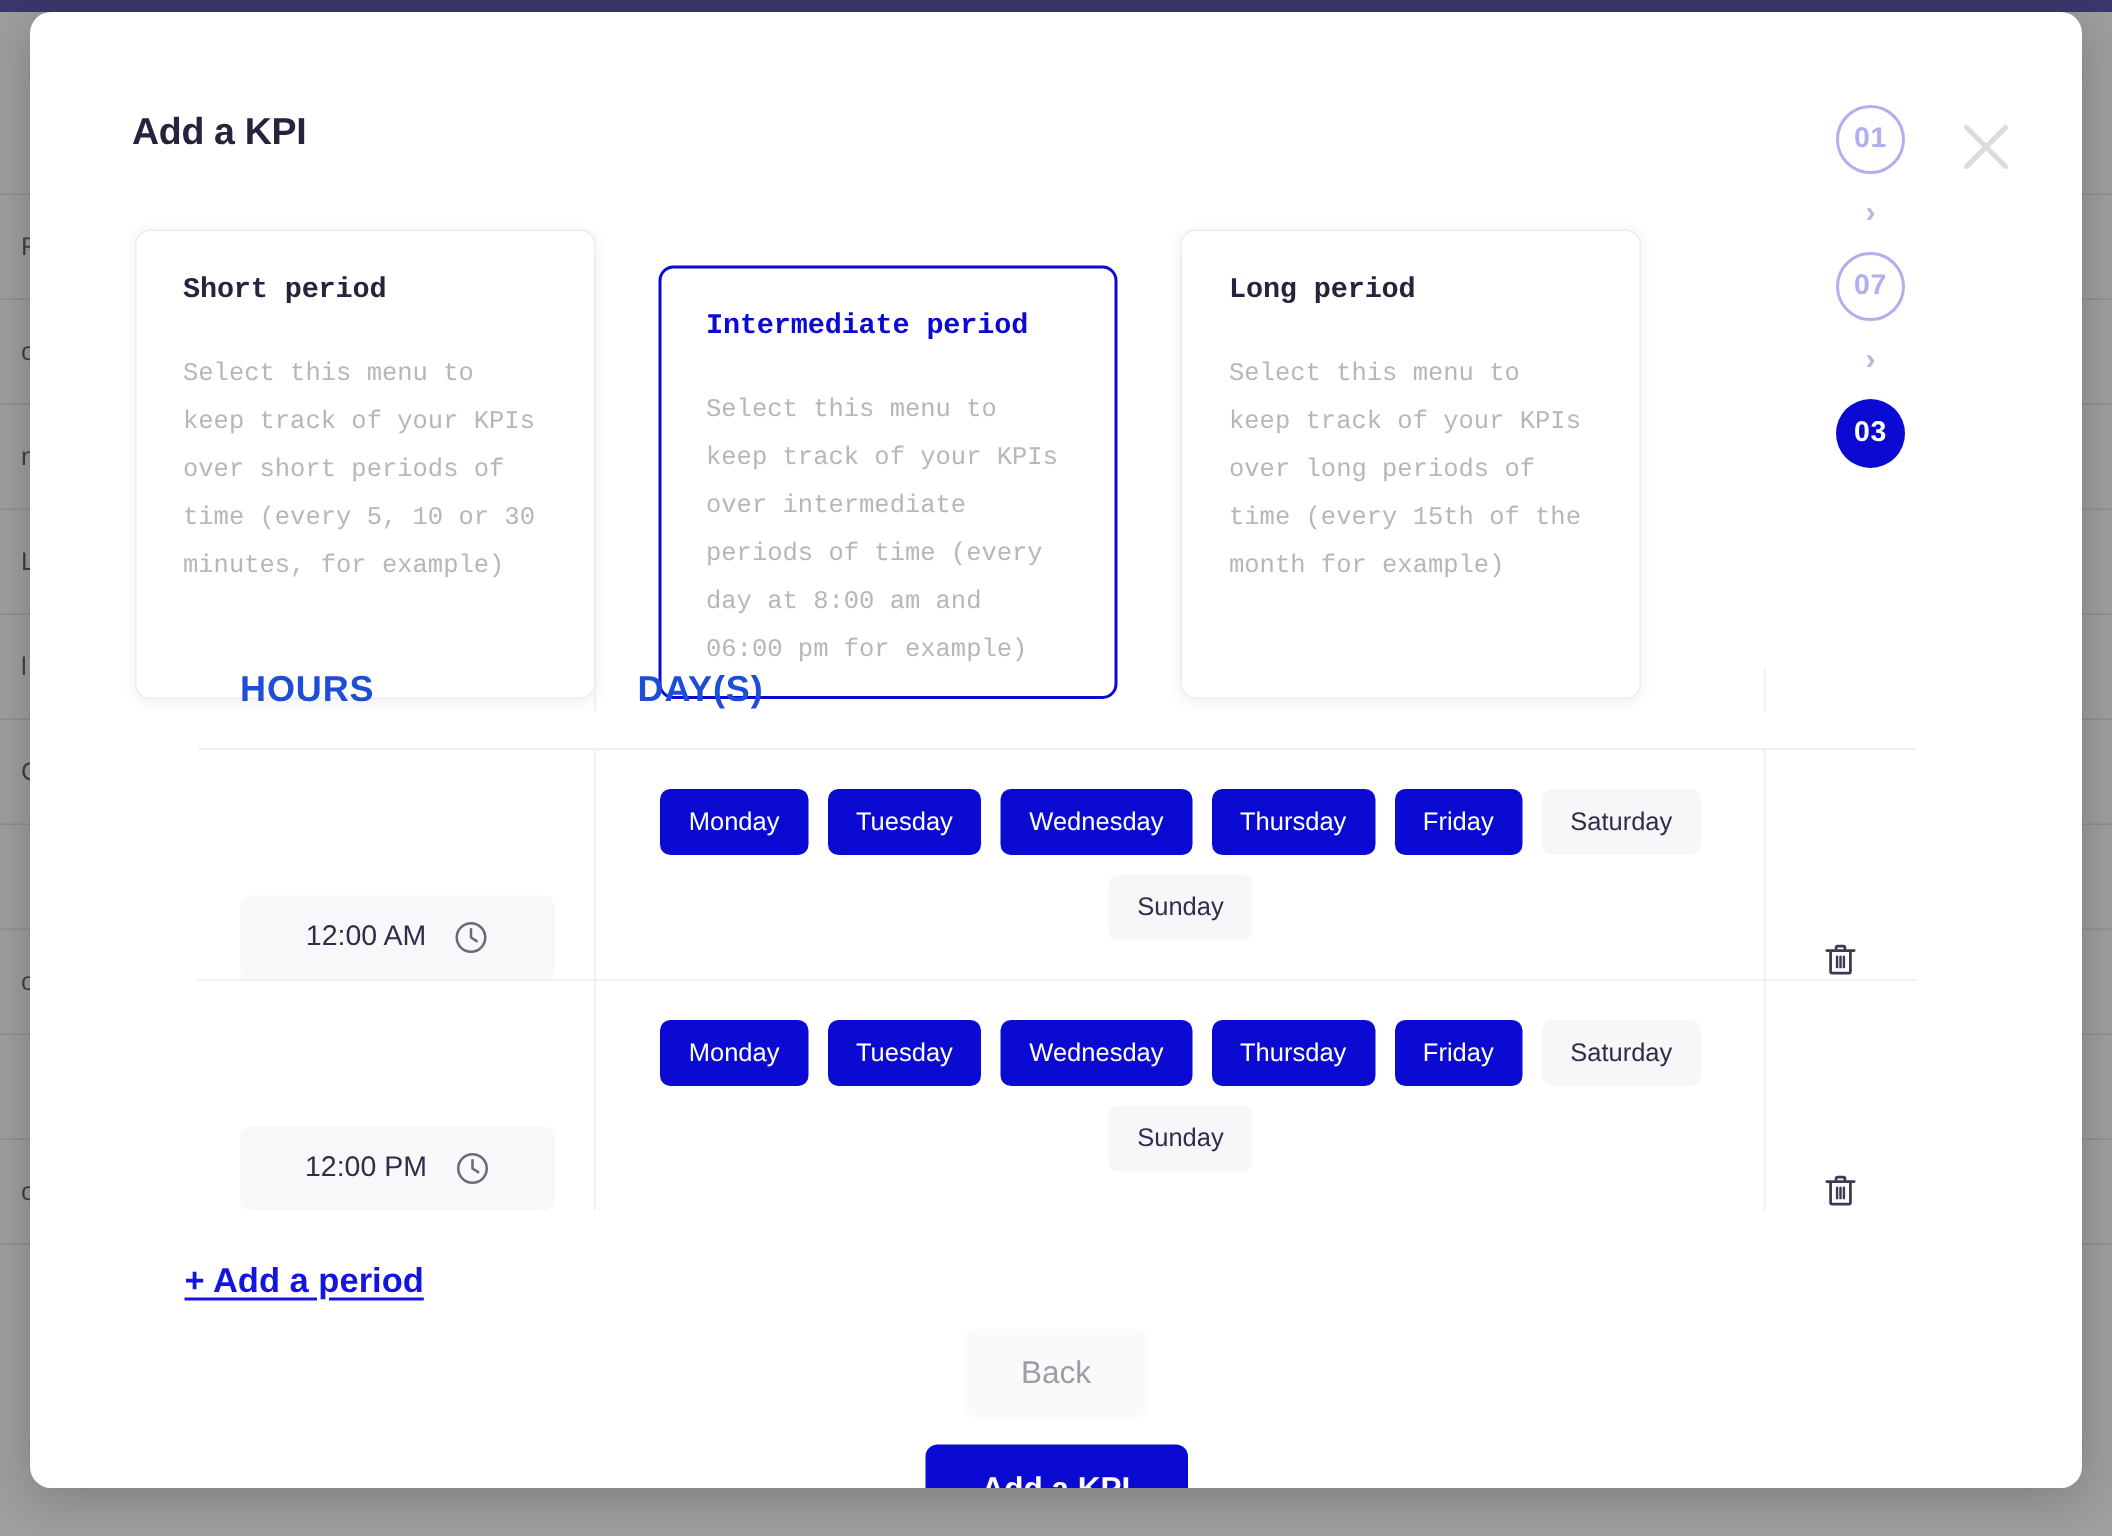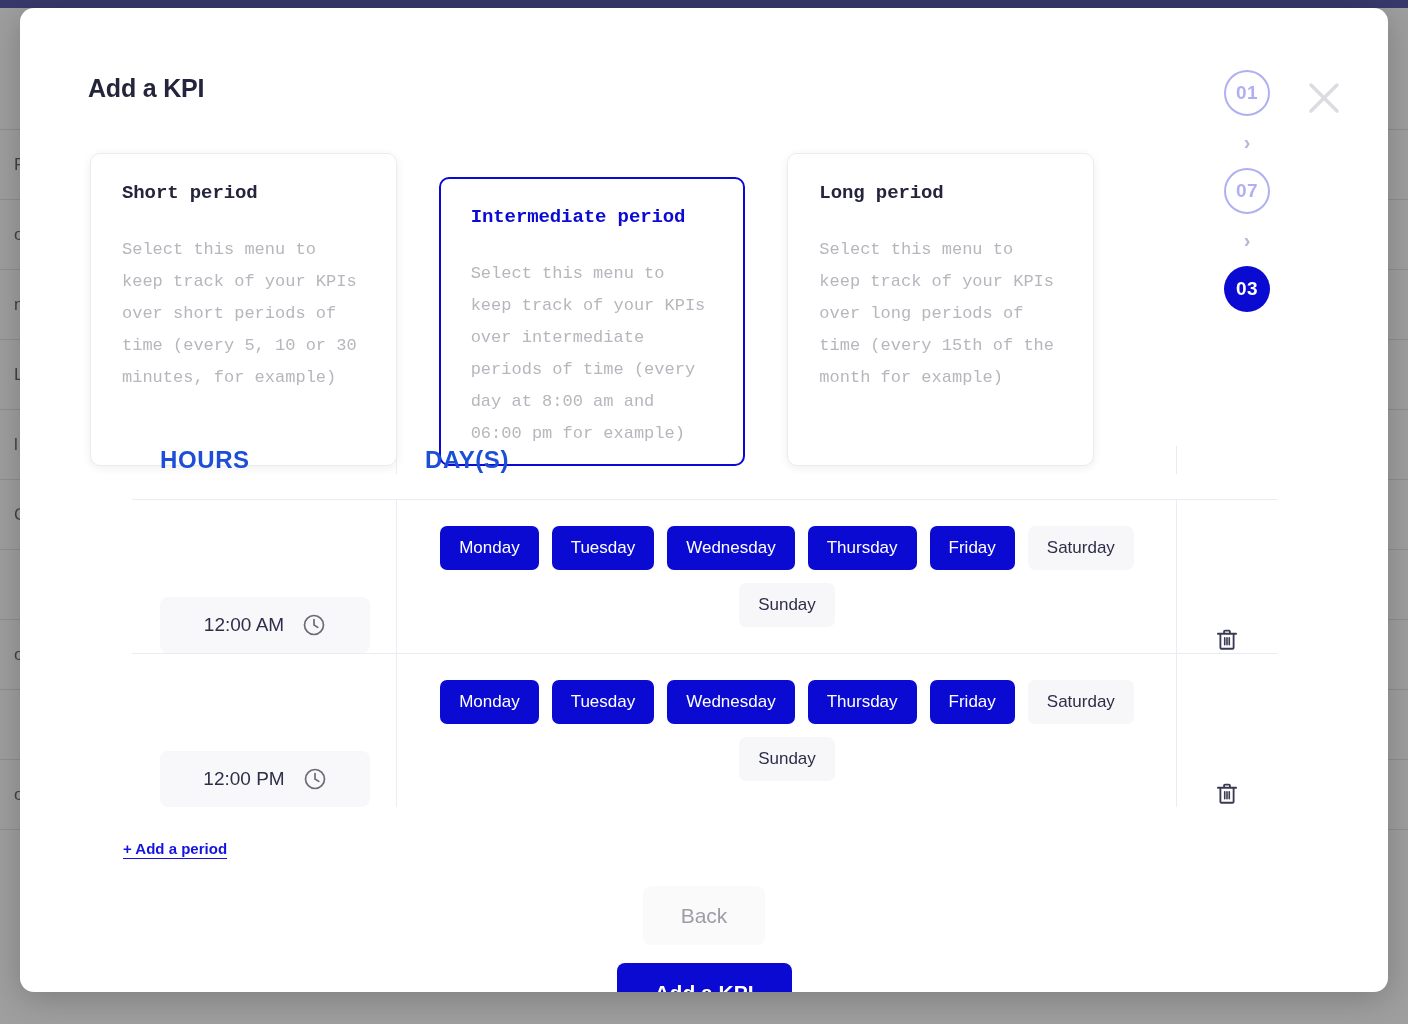--- a/index.html
+++ b/index.html
@@ -207,21 +207,21 @@
   .trash-btn {
     width: 100%;
     display: flex; align-items: center; justify-content: center;
     cursor: pointer;
   }
 
   
   #add-period {
     position: absolute;
     left: 103px; top: 832px;
-    font-size: 15px;
+    font-size: 23px;
     font-weight: 700;
     color: #1414e0;
     text-decoration: underline;
     text-underline-offset: 4px;
     cursor: pointer;
   }
 
   
   #footer {
     position: absolute;

